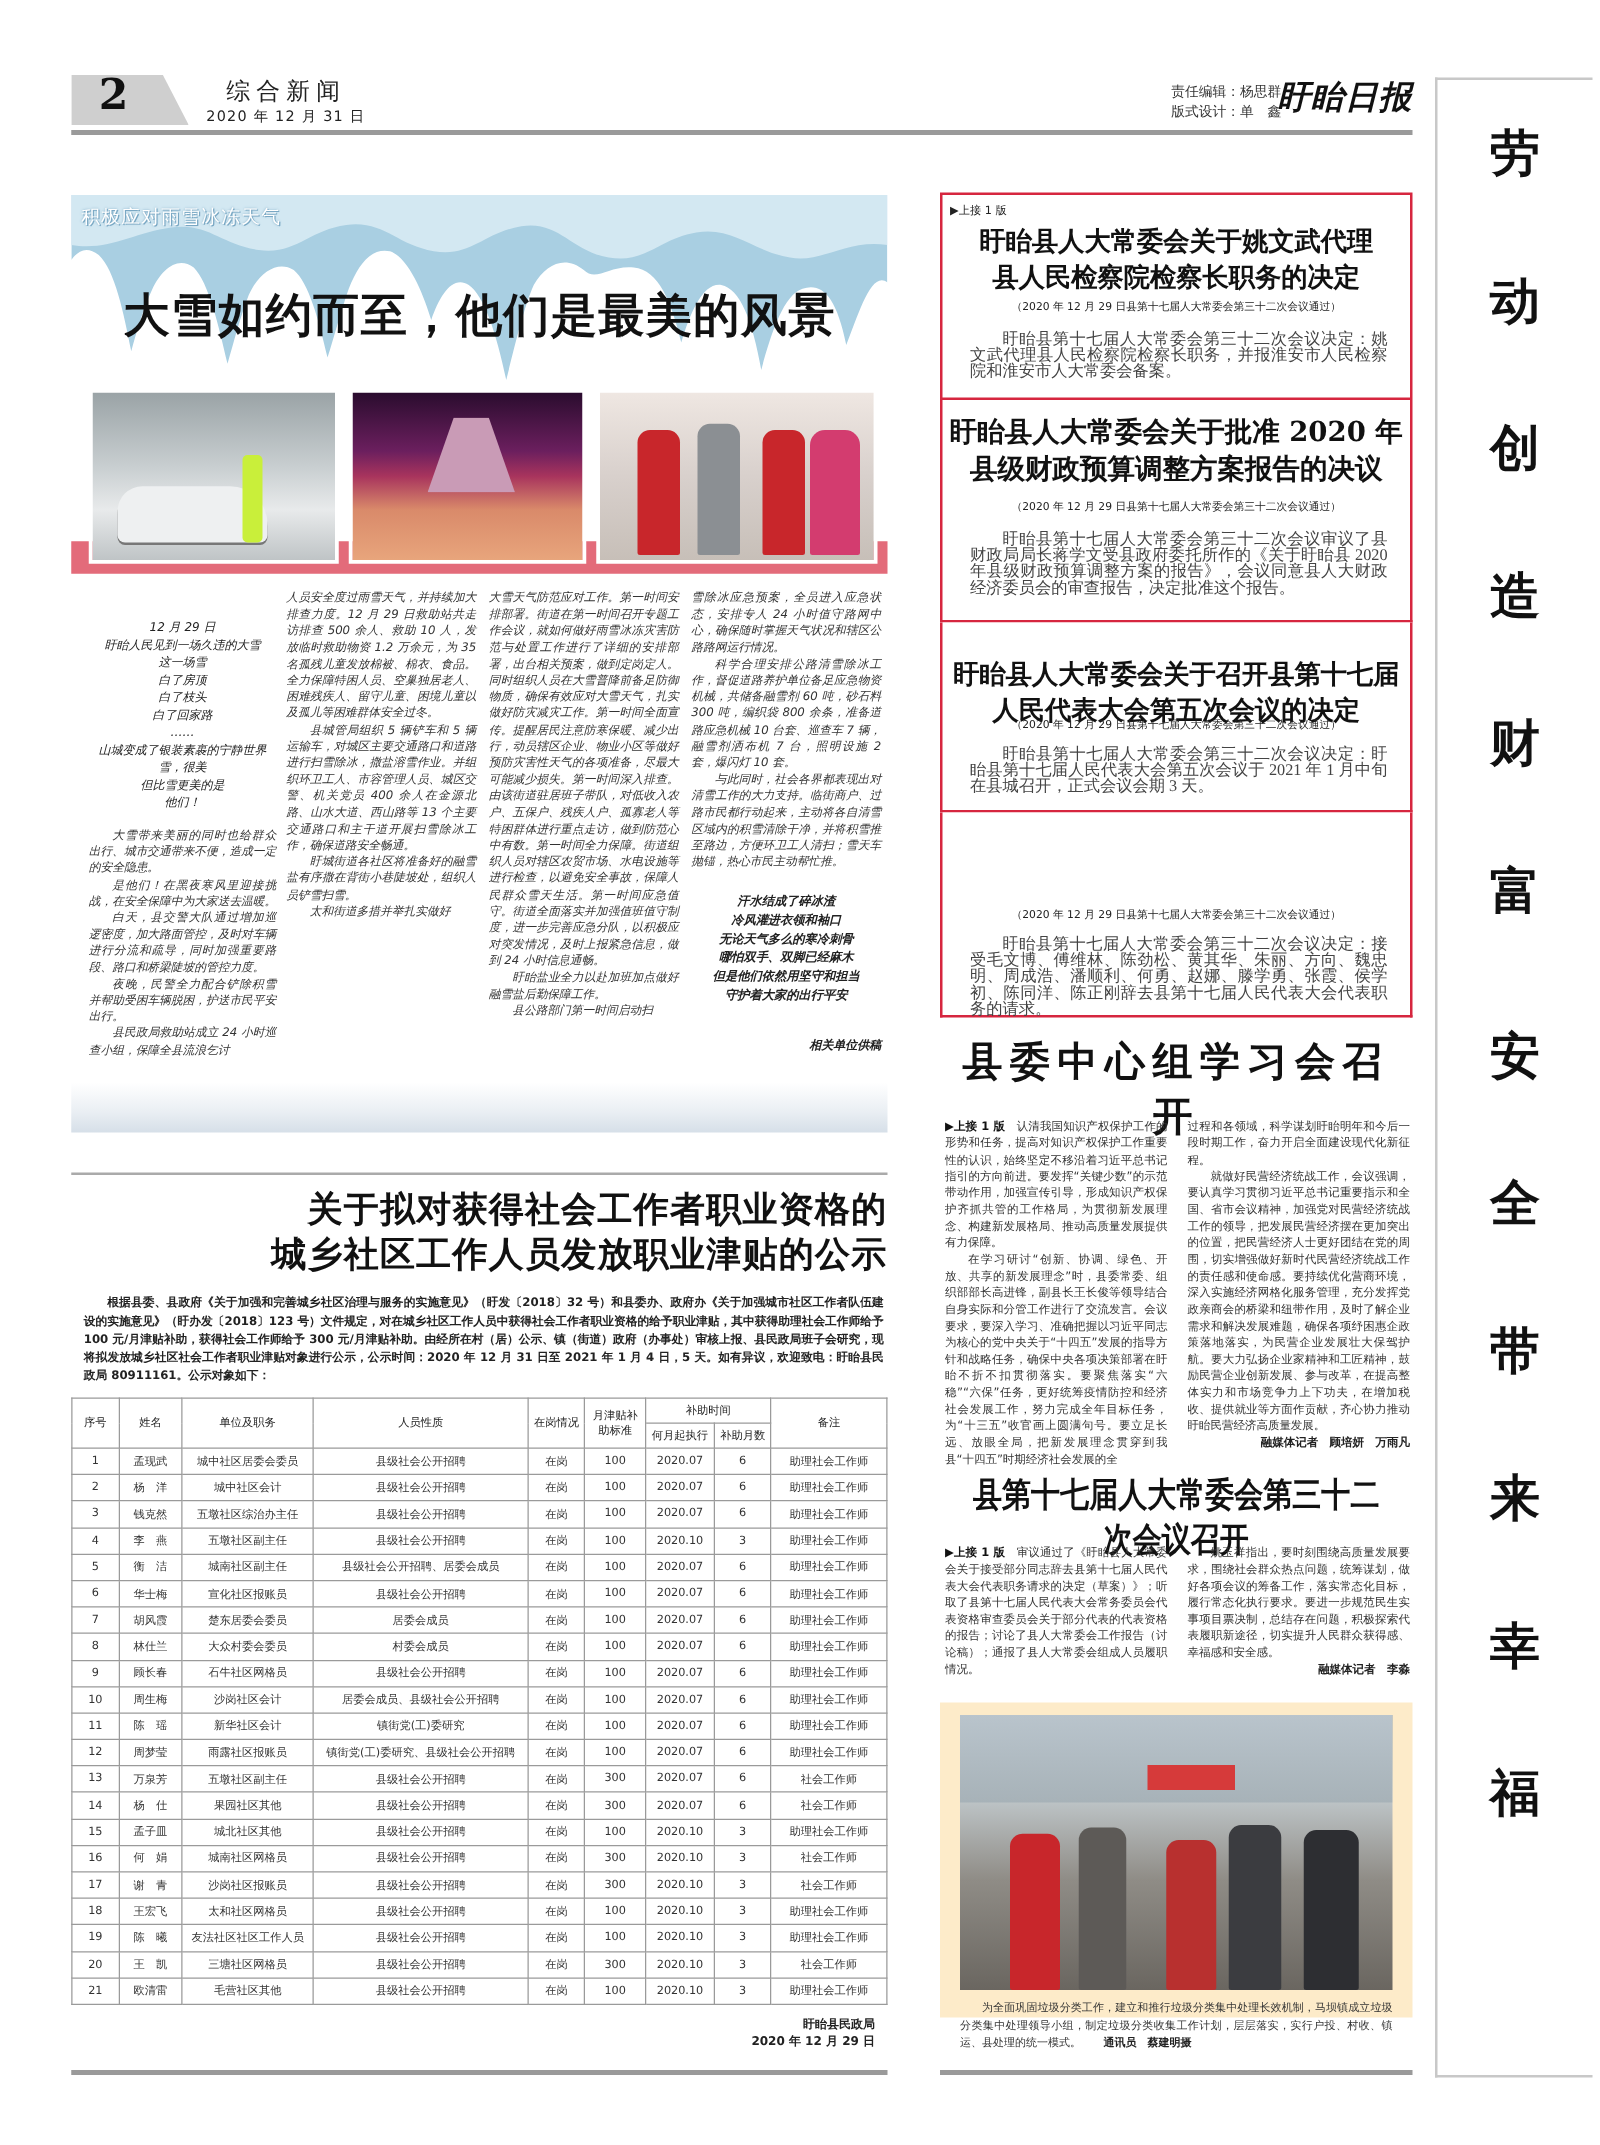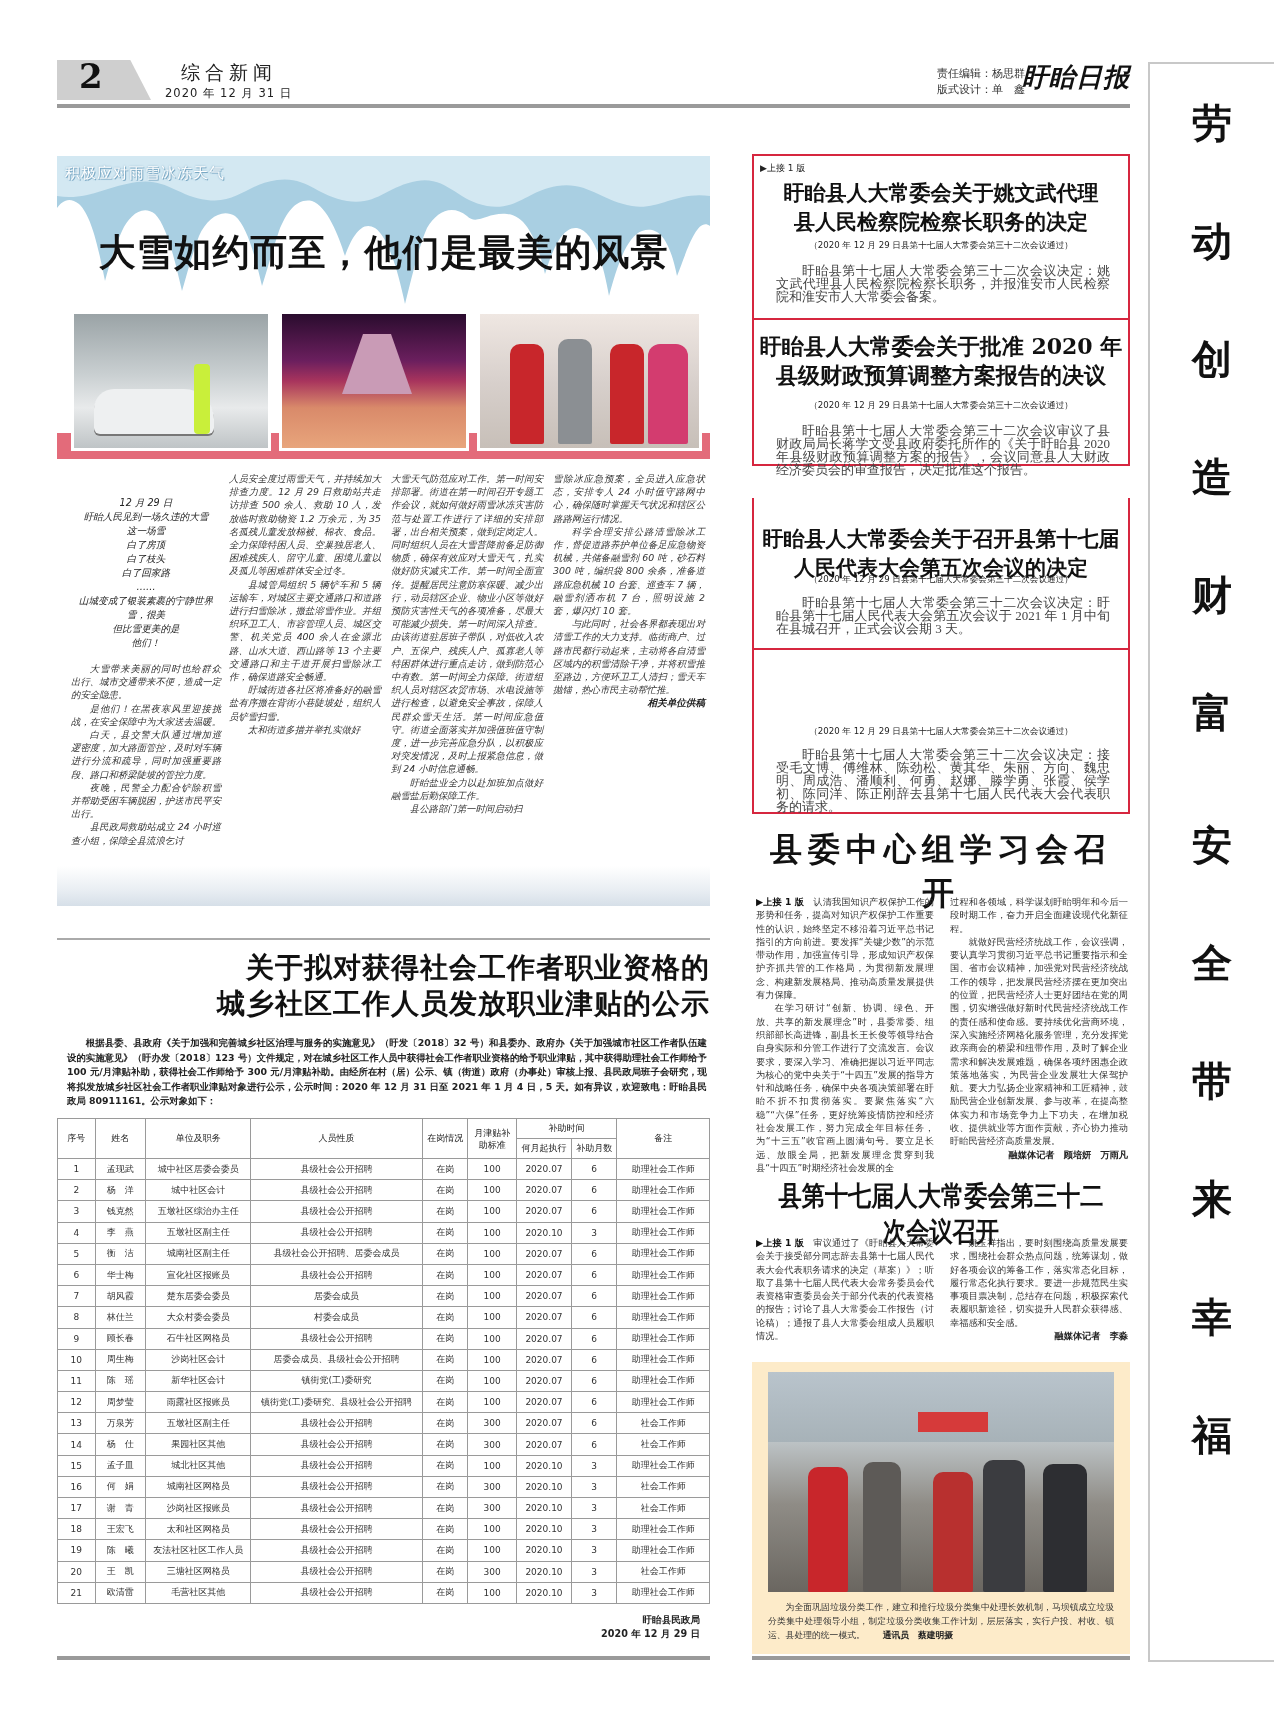--- a/index.html
+++ b/index.html
@@ -64,21 +64,21 @@
   table.roster th, table.roster td { border: 1px solid #9a9a9a; text-align: center; padding: 0 2px; white-space: nowrap; }
   table.roster th { font-weight: normal; height: 20px; color: #222; }
   table.roster td { height: 21.2px; }
   .signoff { position: absolute; left: 560px; top: 1613px; width: 140px; text-align: right; font-size: 9.6px; line-height: 14px; font-weight: bold; color: #222; }
   .bottom-rule-left { position: absolute; left: 57px; top: 1656px; width: 653px; height: 4px; background: #9a9a9a; }
 
   
   .decision-box { position: absolute; left: 752px; width: 378px; border: 2px solid #d6263f; background: #fff; }
   .decision-box + .decision-box { border-top: none; }
   .d1 { top: 154px; height: 166px; }
-  .d2 { top: 320px; height: 146px; }
+  .d2 { top: 320px; height: 178px; }
   .d3 { top: 498px; height: 152px; }
   .d4 { top: 650px; height: 164px; }
   .jump-tag { position: absolute; left: 6px; top: 6px; font-size: 9px; color: #222; }
   .d-title { position: absolute; left: 0; width: 374px; text-align: center; font-family: "DejaVu Serif", serif; font-weight: bold; font-size: 21px; line-height: 29px; color: #111; }
   .d1 .d-title { top: 22px; }
   .d2 .d-title { top: 12px; font-size: 22px; }
   .d3 .d-title { top: 26px; }
   .d4 .d-title { top: 14px; }
   .d-sub { position: absolute; left: 0; width: 374px; text-align: center; font-size: 8.6px; color: #222; }
   .d1 .d-sub { top: 84px; }
@@ -98,21 +98,21 @@
   .nt2 { top: 1178px; font-size: 27px; font-weight: bold; letter-spacing: 0px; font-family: "DejaVu Sans", sans-serif; transform: scaleX(0.86); }
   .news-cols { position: absolute; left: 756px; width: 372px; display: flex; justify-content: space-between; }
   .nc1 { top: 895px; }
   .nc2 { top: 1236px; }
   .news-col { width: 178px; font-size: 9.2px; line-height: 13.3px; color: #333; text-align: justify; }
   .news-col p { text-indent: 2em; }
   .news-col p.lead { text-indent: 0; }
   .lead-tag { font-weight: bold; color: #111; }
   .byline { text-align: right; font-weight: bold; color: #222; }
 
-  .photo-panel { position: absolute; left: 752px; top: 1362px; width: 378px; height: 292px; background: #fdebc9; }
+  .photo-panel { position: absolute; left: 752px; top: 1362px; width: 378px; height: 252px; background: #fdebc9; }
   .panel-photo { position: absolute; left: 16px; top: 10px; width: 346px; height: 220px; overflow: hidden;
     background: linear-gradient(180deg, #9aa8b0 0%, #bfc6c9 30%, #8f8c86 60%, #6a6660 100%); }
   .panel-caption { position: absolute; left: 16px; top: 238px; width: 346px; font-family: "DejaVu Serif", serif; font-size: 8.8px; line-height: 14px; color: #333; text-align: justify; }
   .panel-caption p { text-indent: 2em; }
   .caption-credit { font-family: "DejaVu Sans", sans-serif; font-weight: bold; color: #222; margin-left: 18px; }
   .bottom-rule-right { position: absolute; left: 752px; top: 1656px; width: 378px; height: 4px; background: #9a9a9a; }
 </style>
 </head>
 <body>
 
@@ -199,20 +199,28 @@
   </div>
   <div class="snow-col col-3">
     <p style="text-indent:0">大雪天气防范应对工作。第一时间安排部署。街道在第一时间召开专题工作会议，就如何做好雨雪冰冻灾害防范与处置工作进行了详细的安排部署，出台相关预案，做到定岗定人。同时组织人员在大雪普降前备足防御物质，确保有效应对大雪天气，扎实做好防灾减灾工作。第一时间全面宣传。提醒居民注意防寒保暖、减少出行，动员辖区企业、物业小区等做好预防灾害性天气的各项准备，尽最大可能减少损失。第一时间深入排查。由该街道驻居班子带队，对低收入农户、五保户、残疾人户、孤寡老人等特困群体进行重点走访，做到防范心中有数。第一时间全力保障。街道组织人员对辖区农贸市场、水电设施等进行检查，以避免安全事故，保障人民群众雪天生活。第一时间应急值守。街道全面落实并加强值班值守制度，进一步完善应急分队，以积极应对突发情况，及时上报紧急信息，做到 24 小时信息通畅。</p>
     <p>盱眙盐业全力以赴加班加点做好融雪盐后勤保障工作。</p>
     <p>县公路部门第一时间启动扫</p>
   </div>
   <div class="snow-col col-4">
     <p style="text-indent:0">雪除冰应急预案，全员进入应急状态，安排专人 24 小时值守路网中心，确保随时掌握天气状况和辖区公路路网运行情况。</p>
     <p>科学合理安排公路清雪除冰工作，督促道路养护单位备足应急物资机械，共储备融雪剂 60 吨，砂石料 300 吨，编织袋 800 余条，准备道路应急机械 10 台套、巡查车 7 辆，融雪剂洒布机 7 台，照明设施 2 套，爆闪灯 10 套。</p>
     <p>与此同时，社会各界都表现出对清雪工作的大力支持。临街商户、过路市民都行动起来，主动将各自清雪区域内的积雪清除干净，并将积雪推至路边，方便环卫工人清扫；雪天车抛锚，热心市民主动帮忙推。</p>
+    <div class="poem-2">
+      <div>汗水结成了碎冰渣</div>
+      <div>冷风灌进衣领和袖口</div>
+      <div>无论天气多么的寒冷刺骨</div>
+      <div>哪怕双手、双脚已经麻木</div>
+      <div>但是他们依然用坚守和担当</div>
+      <div>守护着大家的出行平安</div>
+    </div>
     <div class="credit">相关单位供稿</div>
   </div>
 </div>
 <div class="snow-footer"></div>
 
 <div class="notice-rule-top"></div>
 <div class="notice-title">
   <div>关于拟对获得社会工作者职业资格的</div>
   <div>城乡社区工作人员发放职业津贴的公示</div>
 </div>

